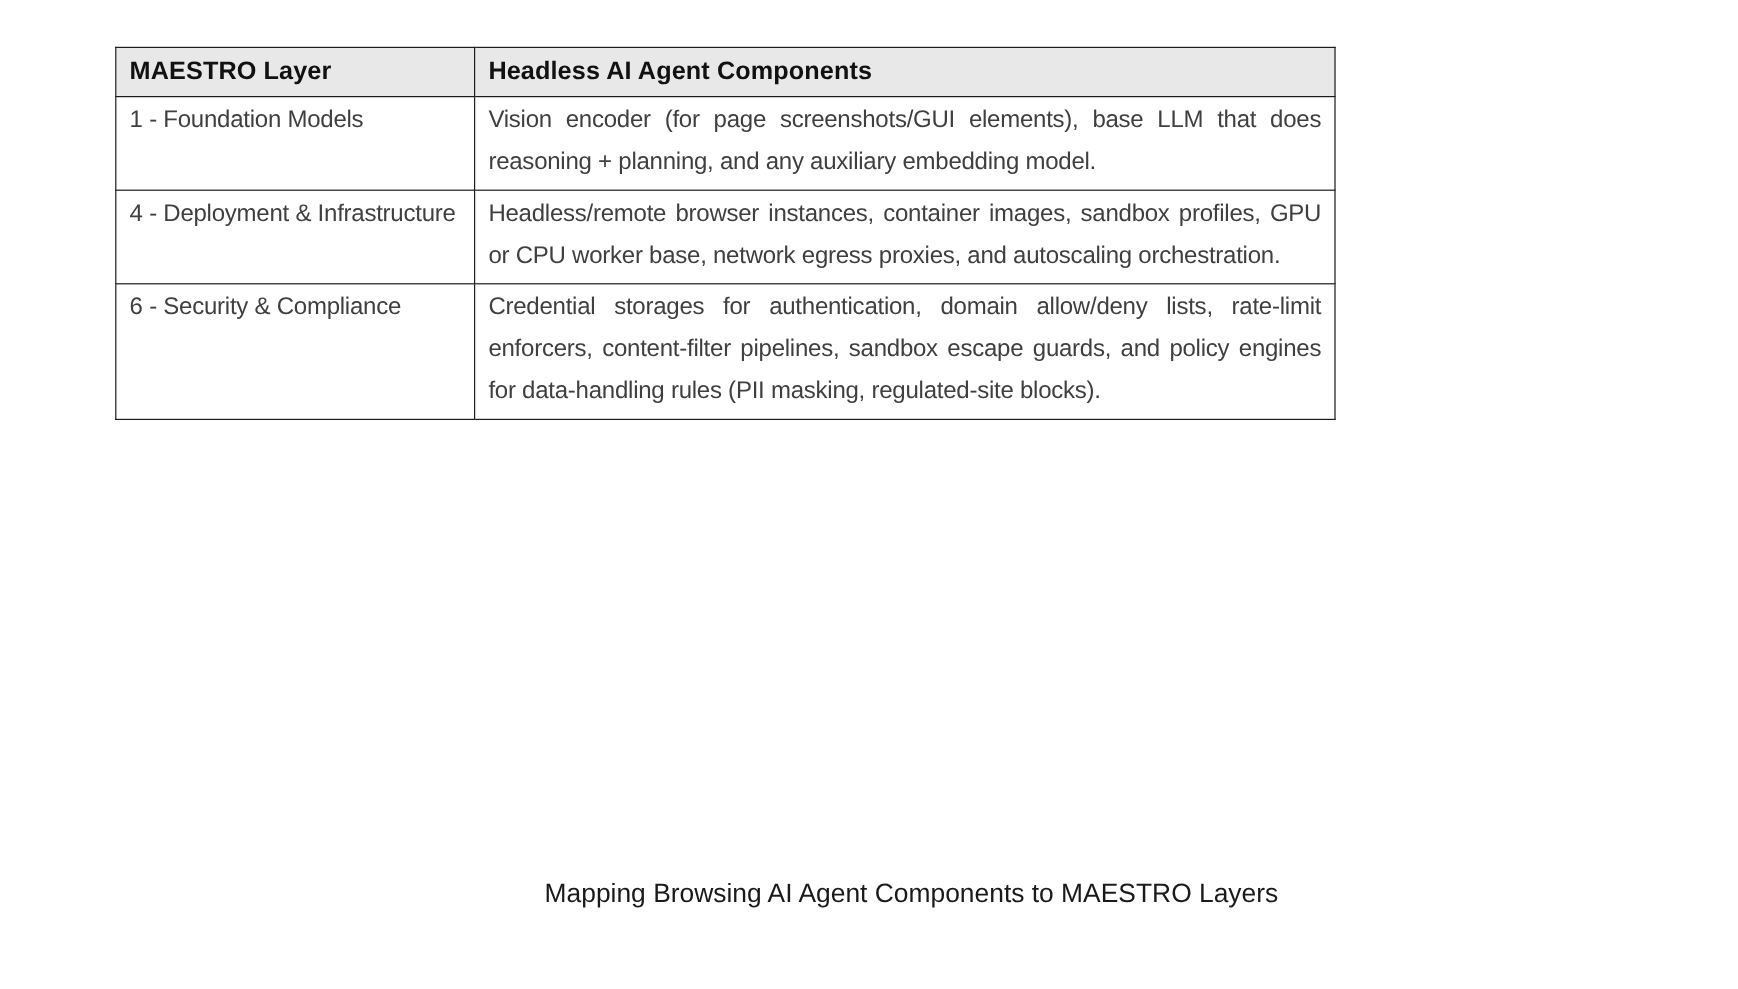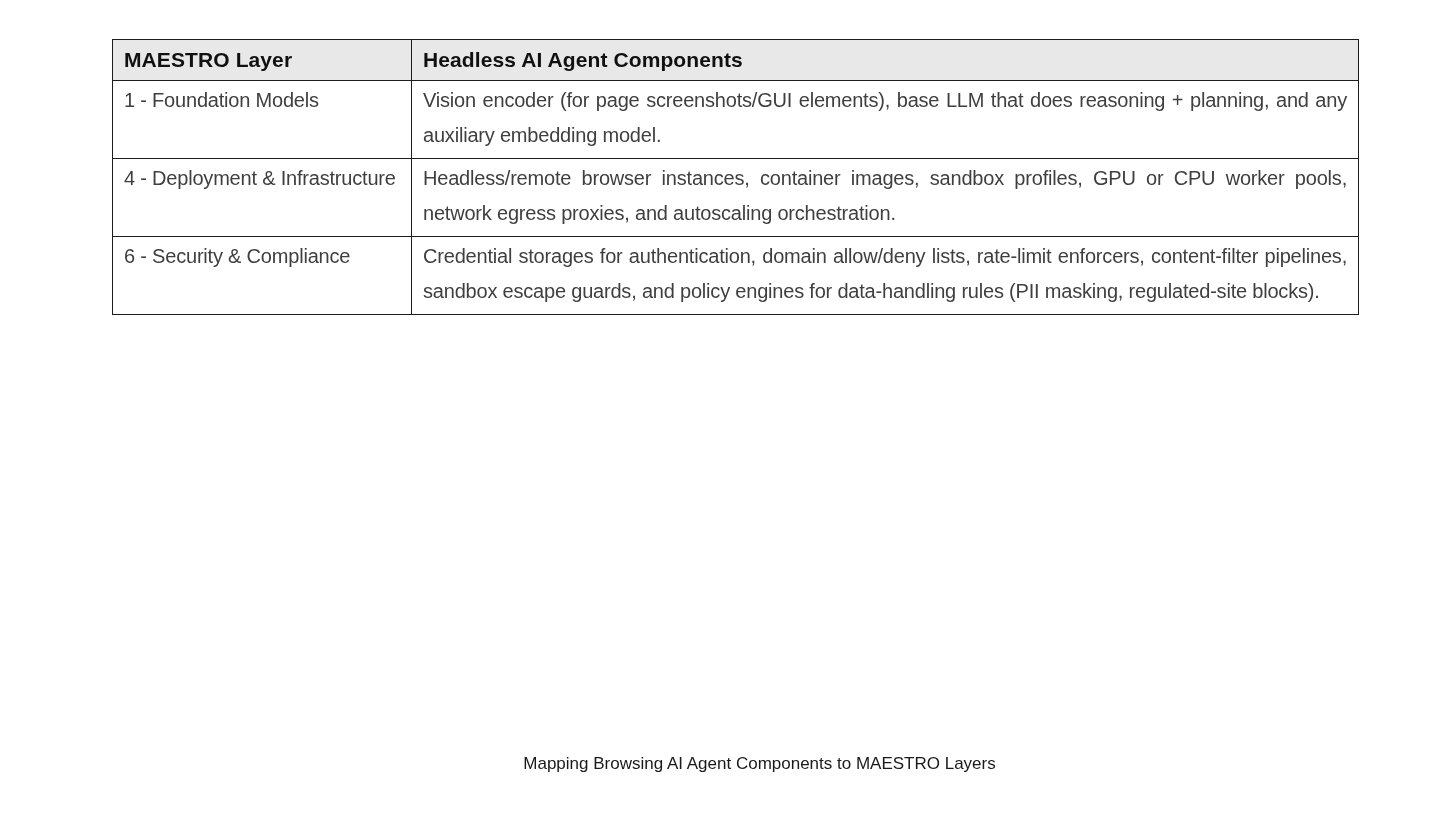--- a/index.html
+++ b/index.html
@@ -9,23 +9,23 @@
   body {
     width: 1448px;
     height: 824px;
     position: relative;
     background: var(--page-bg, #ffffff);
     font-family: "Liberation Sans", sans-serif;
     overflow: hidden;
   }
   .maestro-table {
     position: absolute;
-    left: 112px;
+    left: 96px;
     top: 39px;
-    width: 1247px;
+    width: 1017px;
     border-collapse: collapse;
     table-layout: fixed;
     border-radius: 31px;
   }
   .maestro-table th,
   .maestro-table td {
     border: 1.5px solid var(--border, #1c1c1c);
     vertical-align: top;
     box-sizing: border-box;
   }
@@ -51,45 +51,44 @@
   }
   .col-layer { width: 299px; }
   .table-caption {
     position: absolute;
     left: 96px;
     top: 731px;
     width: 1247px;
     box-sizing: border-box;
     padding-left: 80px;
     text-align: center;
-    font-size: 17px;
+    font-size: 22px;
     line-height: 27px;
     color: var(--caption-text, #1a1a1a);
     letter-spacing: 0px;
-    margin-top: 19px;
   }
 </style>
 </head>
 <body>
 
 <table class="maestro-table">
   <thead>
     <tr>
       <th class="col-layer">MAESTRO Layer</th>
       <th>Headless AI Agent Components</th>
     </tr>
   </thead>
   <tbody>
     <tr>
       <td class="col-layer">1 - Foundation Models</td>
       <td>Vision encoder (for page screenshots/GUI elements), base LLM that does reasoning + planning, and any auxiliary embedding model.</td>
     </tr>
     <tr>
       <td class="col-layer">4 - Deployment &amp; Infrastructure</td>
-      <td>Headless/remote browser instances, container images, sandbox profiles, GPU or CPU worker pools, network egress proxies, and autoscaling orchestration.</td>
+      <td>Headless/remote browser instances, container images, sandbox profiles, GPU or CPU worker base, network egress proxies, and autoscaling orchestration.</td>
     </tr>
     <tr>
       <td class="col-layer">6 - Security &amp; Compliance</td>
       <td>Credential storages for authentication, domain allow/deny lists, rate-limit enforcers, content-filter pipelines, sandbox escape guards, and policy engines for data-handling rules (PII masking, regulated-site blocks).</td>
     </tr>
   </tbody>
 </table>
 
 <div class="table-caption">Mapping Browsing AI Agent Components to MAESTRO Layers</div>
 

